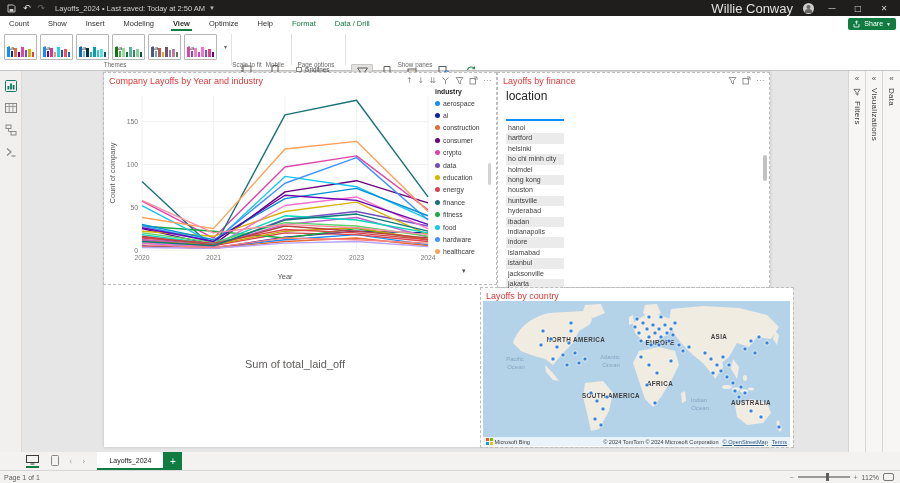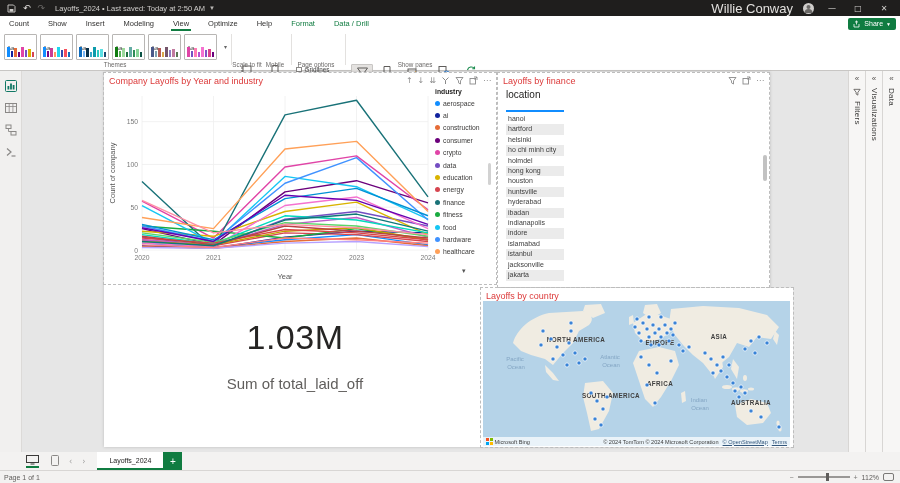--- a/index.html
+++ b/index.html
@@ -12,21 +12,21 @@
 .tb-caret{margin-left:4px;font-size:6px;color:#b8b6b4}
 .searchbox{position:absolute;left:390px;top:2px;width:166px;height:12px;background:#3b3a39;border-radius:2px;display:flex;align-items:center;color:#a6a4a2;font-size:7.5px}
 .searchbox svg{margin:0 4px 0 6px}
 .tb-right{position:absolute;right:0;top:0;height:16px;display:flex;align-items:center;gap:10px;padding-right:8px}
 .tb-user{font-size:13px;color:#e2e0de}
 .avatar{width:11px;height:11px;border-radius:50%;background:#cfcdcb;display:inline-flex;align-items:center;justify-content:center;overflow:hidden}
 .winbtn{color:#cfcdcb;font-size:8px;width:16px;text-align:center;font-family:"DejaVu Sans",sans-serif}
 
 .menubar{position:absolute;left:0;top:16px;width:900px;height:15px;background:#ffffff;display:flex;align-items:center;gap:19px;padding-left:9px;font-size:7.5px;color:#323130}
 .mitem{position:relative;cursor:default;line-height:15px}
-.mitem.active{font-weight:normal}
+.mitem.active{font-weight:bold}
 .mitem.active::after{content:"";position:absolute;left:-2px;right:-2px;bottom:0;height:2px;background:#107C41}
 .mitem.accent{color:#107C41}
 .sharebtn{position:absolute;right:4px;top:17.5px;height:12px;background:#107C41;color:#fff;border-radius:2px;display:flex;align-items:center;font-size:7px;padding:0 5px;gap:3px}
 
 .ribbon{position:absolute;left:0;top:31px;width:900px;height:40px;background:#fff;border-bottom:1px solid #c8c6c4}
 .glabel{position:absolute;bottom:2px;font-size:6.3px;color:#6a6867;text-align:center}
 .vdiv{position:absolute;top:3px;height:31px;width:1px;background:#e3e1df}
 .themes-row{position:absolute;left:4px;top:3px;display:flex;gap:3px}
 .theme-thumb{width:33px;height:26px;background:#fff;border:1px solid #b8b6b4;border-radius:1px;position:relative;padding:1px 2px}
 .theme-thumb .aa{font-size:6px;color:#444;line-height:6px}
@@ -56,28 +56,28 @@
 .axt{font-size:6.8px;fill:#7a7a7a;font-family:"Liberation Sans",sans-serif}
 .axl{font-size:7.5px;fill:#555;font-family:"Liberation Sans",sans-serif}
 .legend{position:absolute;right:3px;top:15px;width:58px;font-size:6.8px;color:#3c3b3a}
 .lg-title{font-weight:bold;margin-bottom:2px;color:#252423}
 .lg-item{display:flex;align-items:center;gap:3px;height:12.4px;white-space:nowrap}
 .lg-item i{width:5px;height:5px;border-radius:50%;flex:none}
 .legend-caret{position:absolute;left:358px;top:194px;font-size:7px;color:#555}
 .legend-scroll{position:absolute;left:384px;top:90px;width:3px;height:22px;background:#d2d2d2;border-radius:2px}
 
 .loc-col{position:absolute;left:8px;top:16px;width:60px}
-.loc-head{font-size:10px;color:#252423;padding-bottom:10px;border-bottom:2px solid #118DFF;width:58px}
+.loc-head{font-size:12px;color:#252423;padding-bottom:16px;border-bottom:2px solid #118DFF;width:58px}
 .loc-rows{margin-top:2px}
 .loc-row{width:58px;font-size:7px;line-height:10.4px;color:#3d3d3d;padding:0 2px}
 .loc-row.stripe{background:#ebebeb}
 .loc-scroll{position:absolute;left:265px;top:82px;width:4px;height:26px;background:#c2c2c2;border-radius:2px}
 
 .card-num{font-size:34px;color:#252423;letter-spacing:.5px}
-.card-label{font-size:15px;color:#605e5c;margin-top:18px}
+.card-label{font-size:11px;color:#605e5c;margin-top:18px}
 
 #map-svg{position:absolute;left:2px;top:13px}
 .clabel{font-size:6.3px;font-weight:bold;fill:#3f3f3f;letter-spacing:.4px;font-family:"Liberation Sans",sans-serif}
 .olabel{font-size:6px;fill:#84a6c4;font-family:"Liberation Sans",sans-serif}
 .map-attr{position:absolute;left:2px;bottom:1px;width:307px;height:9px;background:rgba(255,255,255,.72);display:flex;align-items:center;justify-content:space-between;font-size:5.6px;color:#3c3c3c;padding:0 3px}
 .bing-logo{display:flex;align-items:center;gap:2px}
 .mslogo{display:grid;grid-template-columns:3px 3px;grid-template-rows:3px 3px;gap:.5px}
 .mslogo i{display:block}
 .map-links{display:flex;gap:4px;align-items:center}
 .map-link{text-decoration:underline;color:#33577c}
@@ -472,21 +472,20 @@
           <div class="loc-row">islamabad</div>
           <div class="loc-row stripe">istanbul</div>
           <div class="loc-row">jacksonville</div>
           <div class="loc-row stripe">jakarta</div>
         </div>
     </div>
     <div class="loc-scroll"></div>
   </div>
 
   <div class="visual v-card">
-    <div class="card-num">1.03M</div>
     <div class="card-label">Sum of total_laid_off</div>
   </div>
 
   <div class="visual v-map selected">
     <div class="vtitle">Layoffs by country</div>
     <svg id="map-svg" width="307" height="145" viewBox="0 0 307 145">
       <rect x="0" y="0" width="307" height="145" fill="#b5d3e8"></rect>
       <g fill="#f0ece2">
         <path d="M30,42 C34,28 48,16 66,12 L100,10 C108,12 112,18 106,24 L96,30 L90,42 L80,52 L70,64 L62,58 L48,54 L38,50 Z"></path>
         <path d="M102,4 L118,3 L122,12 L110,17 L100,10 Z"></path>

